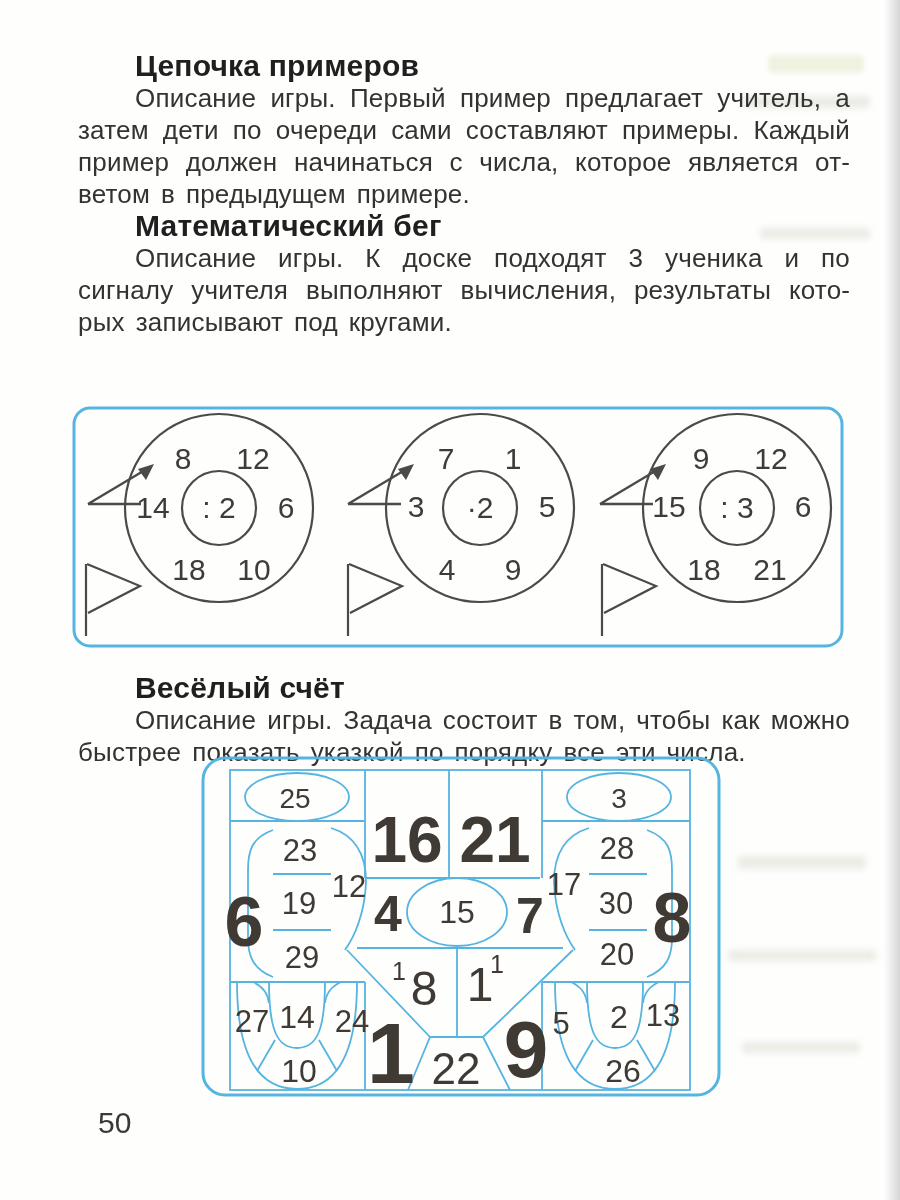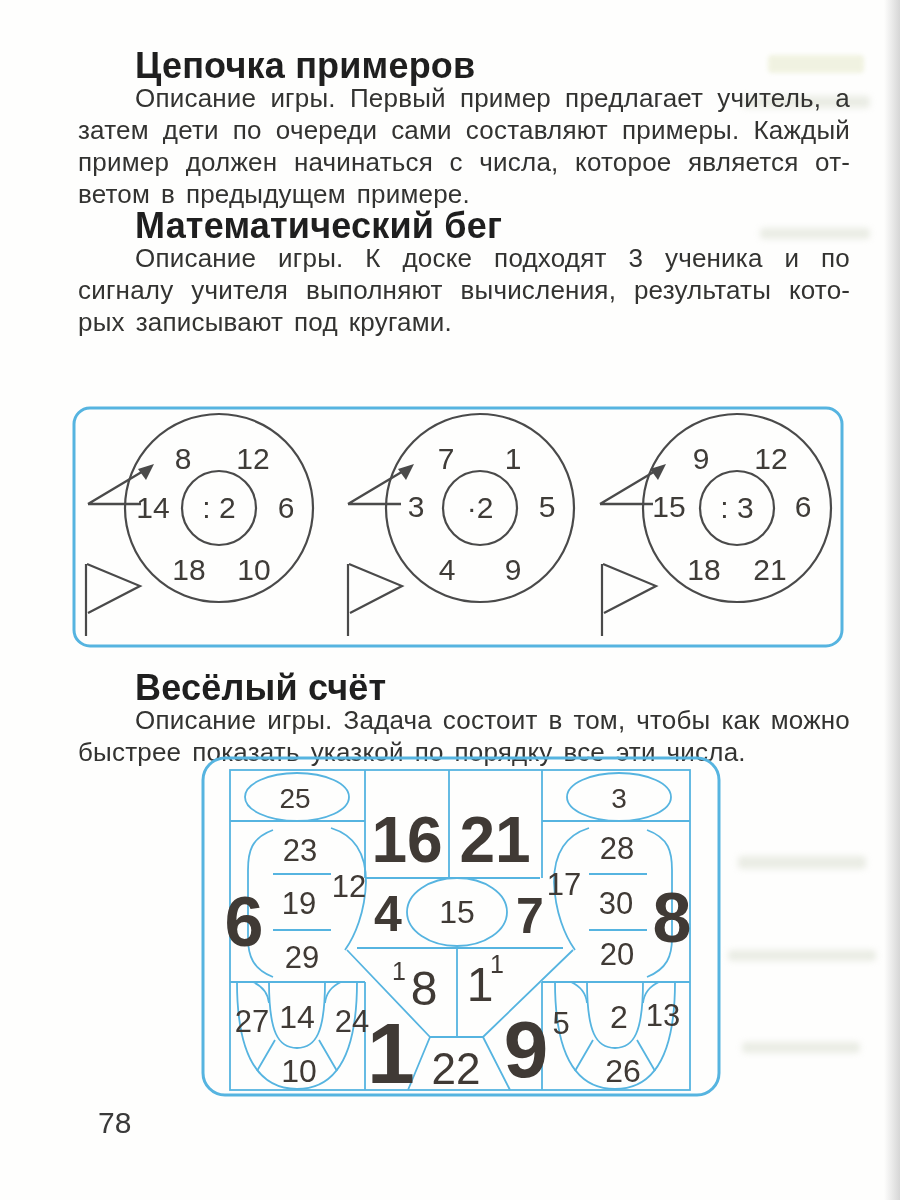--- a/index.html
+++ b/index.html
@@ -2,21 +2,21 @@
 <html lang="ru"><head>
 <meta charset="utf-8">
 <style>
   html,body{margin:0;padding:0;}
   .page{position:relative;width:900px;height:1200px;background:#fefefdfa;background:#fefefd;
         overflow:hidden;font-family:"Liberation Sans",sans-serif;}
   
   .text-block{position:absolute;left:78px;width:772px;}
   .text-top{top:50px;}
   .text-mid{top:672px;}
-  .head{margin:0;text-indent:57px;font-size:36px;line-height:32px;font-weight:bold;color:#1f1f1f;
+  .head{margin:0;text-indent:57px;font-size:30px;line-height:32px;font-weight:bold;color:#1f1f1f;
         letter-spacing:.2px;}
   .para{margin:0;text-align:justify;text-align-last:left;text-indent:57px;font-size:26px;
         line-height:32px;color:#333331;letter-spacing:.2px;word-spacing:3.5px;}
   .lead{}
   
   .fig1{position:absolute;left:72px;top:406px;}
   .fig2{position:absolute;left:195px;top:750px;}
   svg text{font-family:"Liberation Sans",sans-serif;}
   .num{fill:#3f3c38;font-size:30px;}
   .fnum{fill:#403a35;}
@@ -164,14 +164,14 @@
       <text x="102" y="267" font-size="32">14</text>
       <text x="157" y="271" font-size="31">24</text>
       <text x="104" y="321" font-size="32">10</text>
       <text x="366" y="273" font-size="31">5</text>
       <text x="424" y="267" font-size="32">2</text>
       <text x="468" y="265" font-size="31">13</text>
       <text x="428" y="321" font-size="32">26</text>
     </g>
   </svg>
 
-  <div class="pagenum">78</div>
+  <div class="pagenum">50</div>
 </div>
 
 </body></html>

